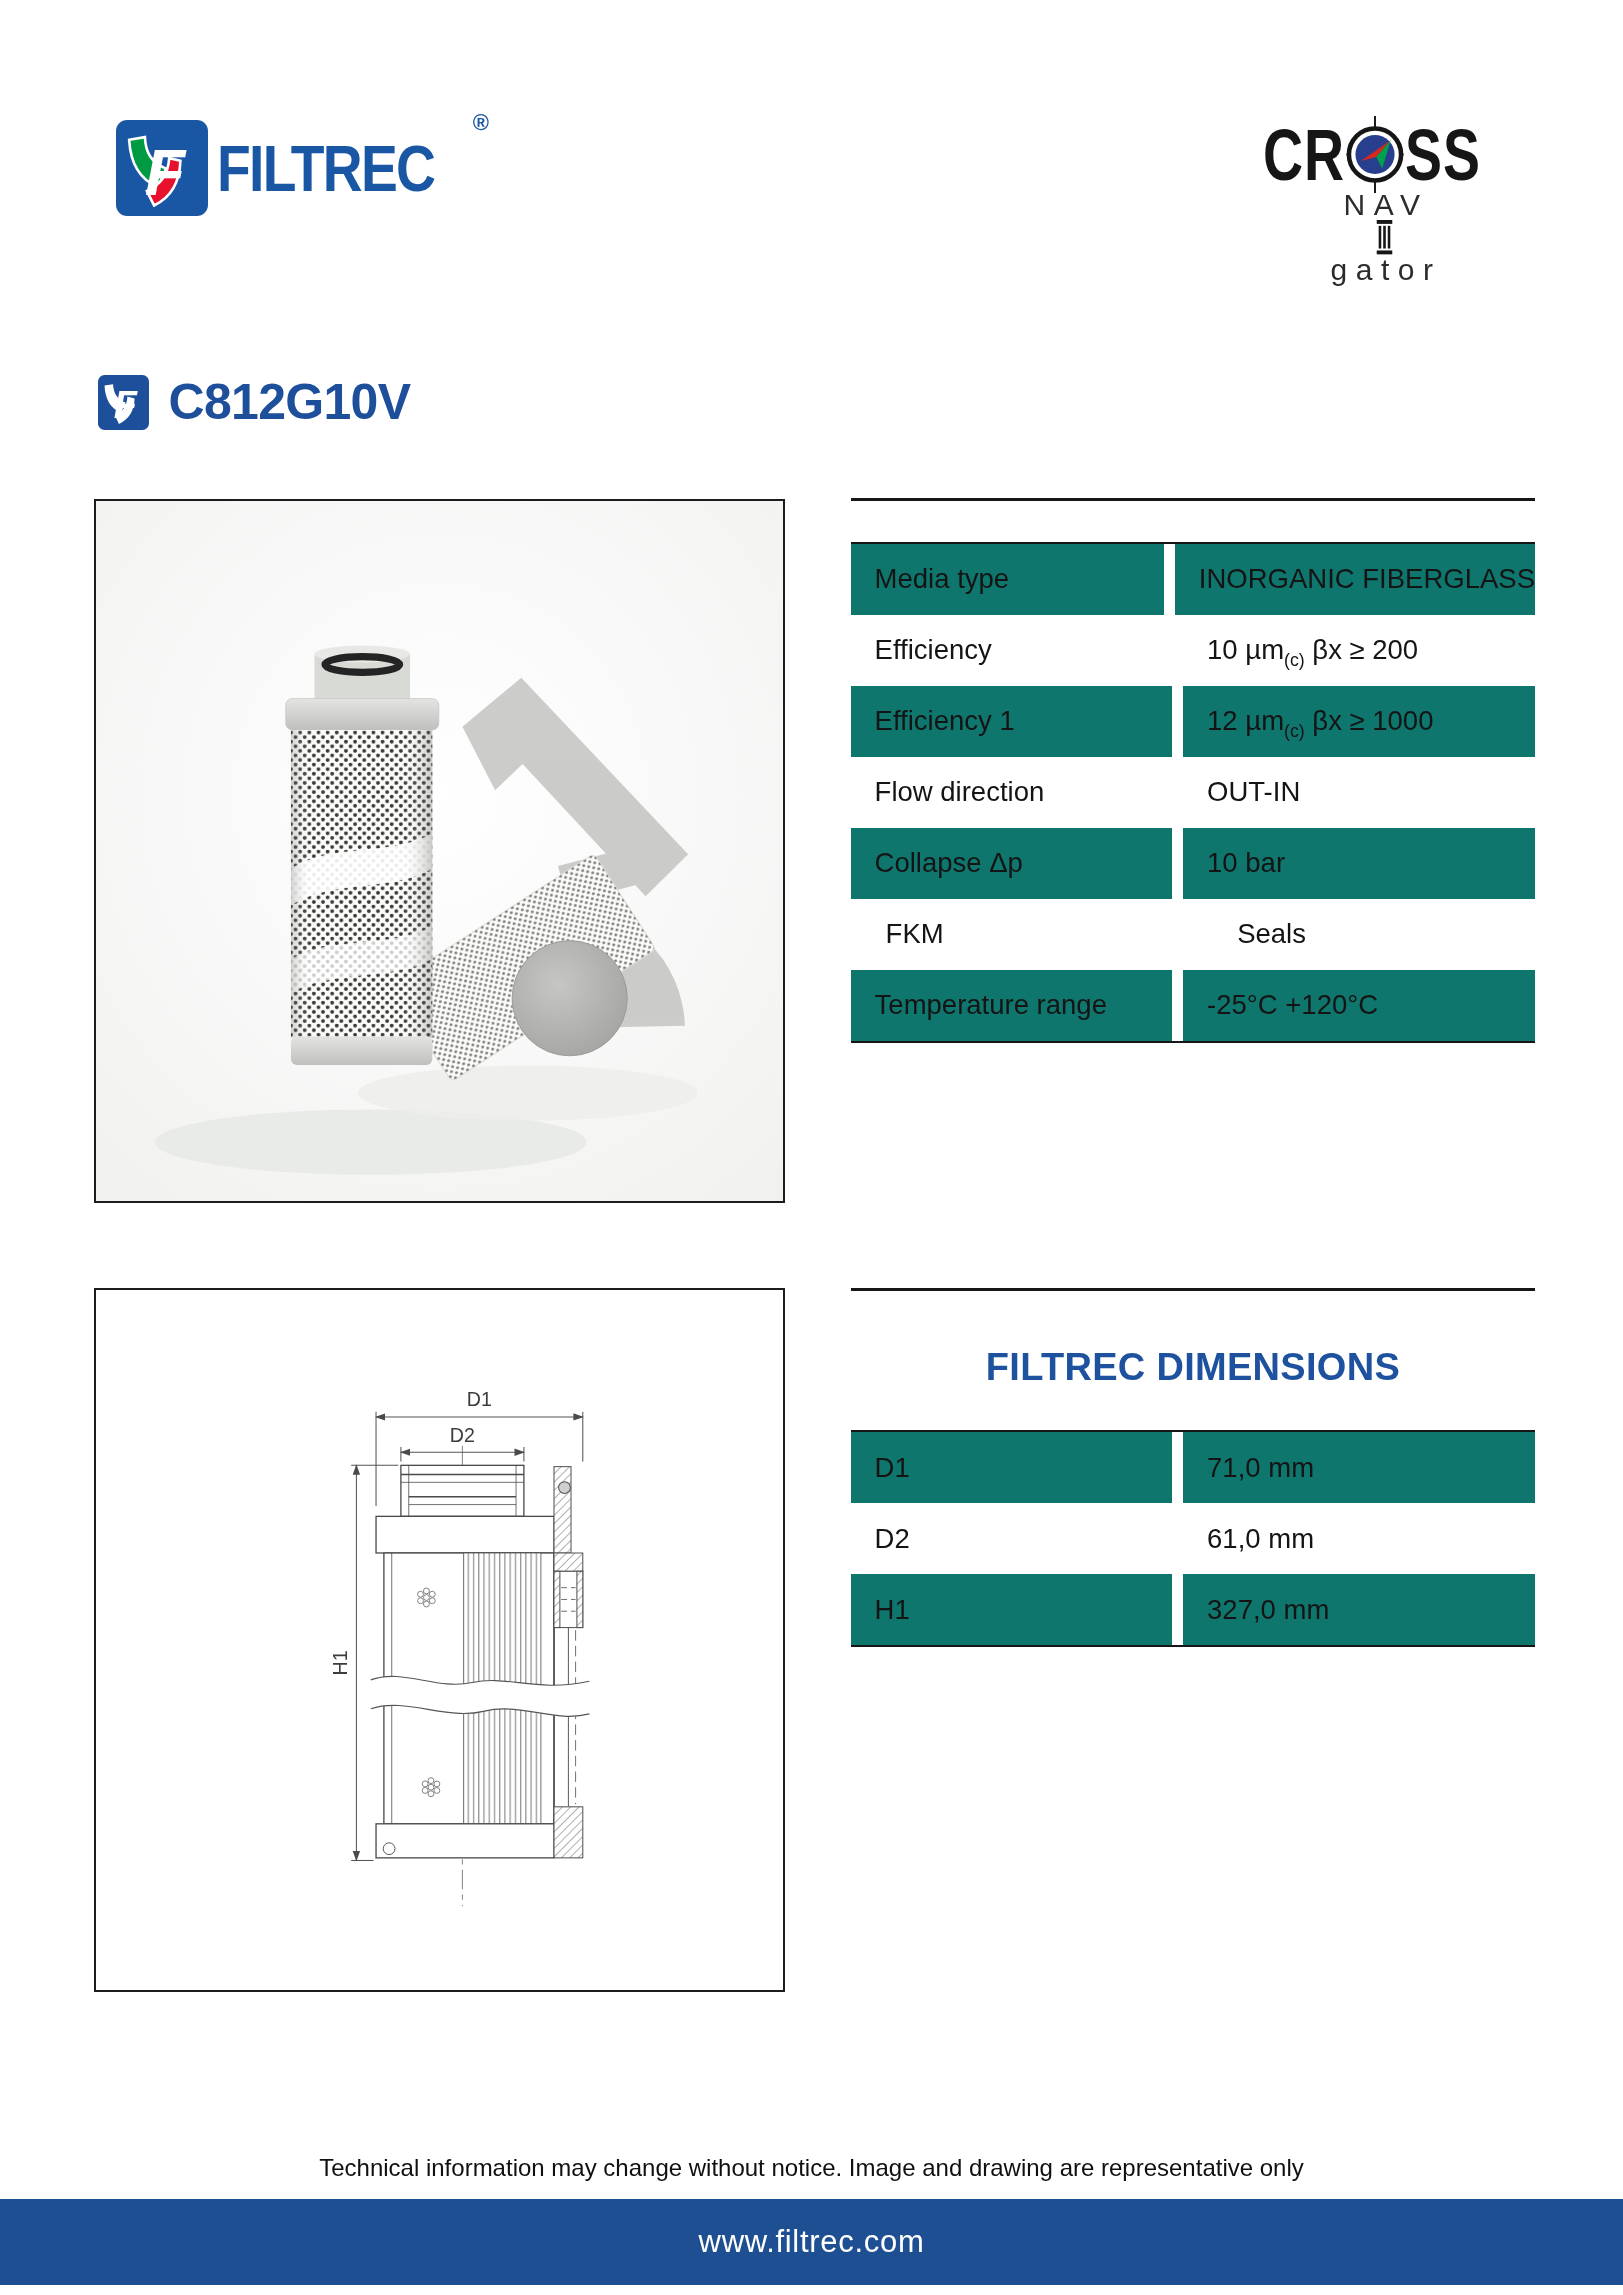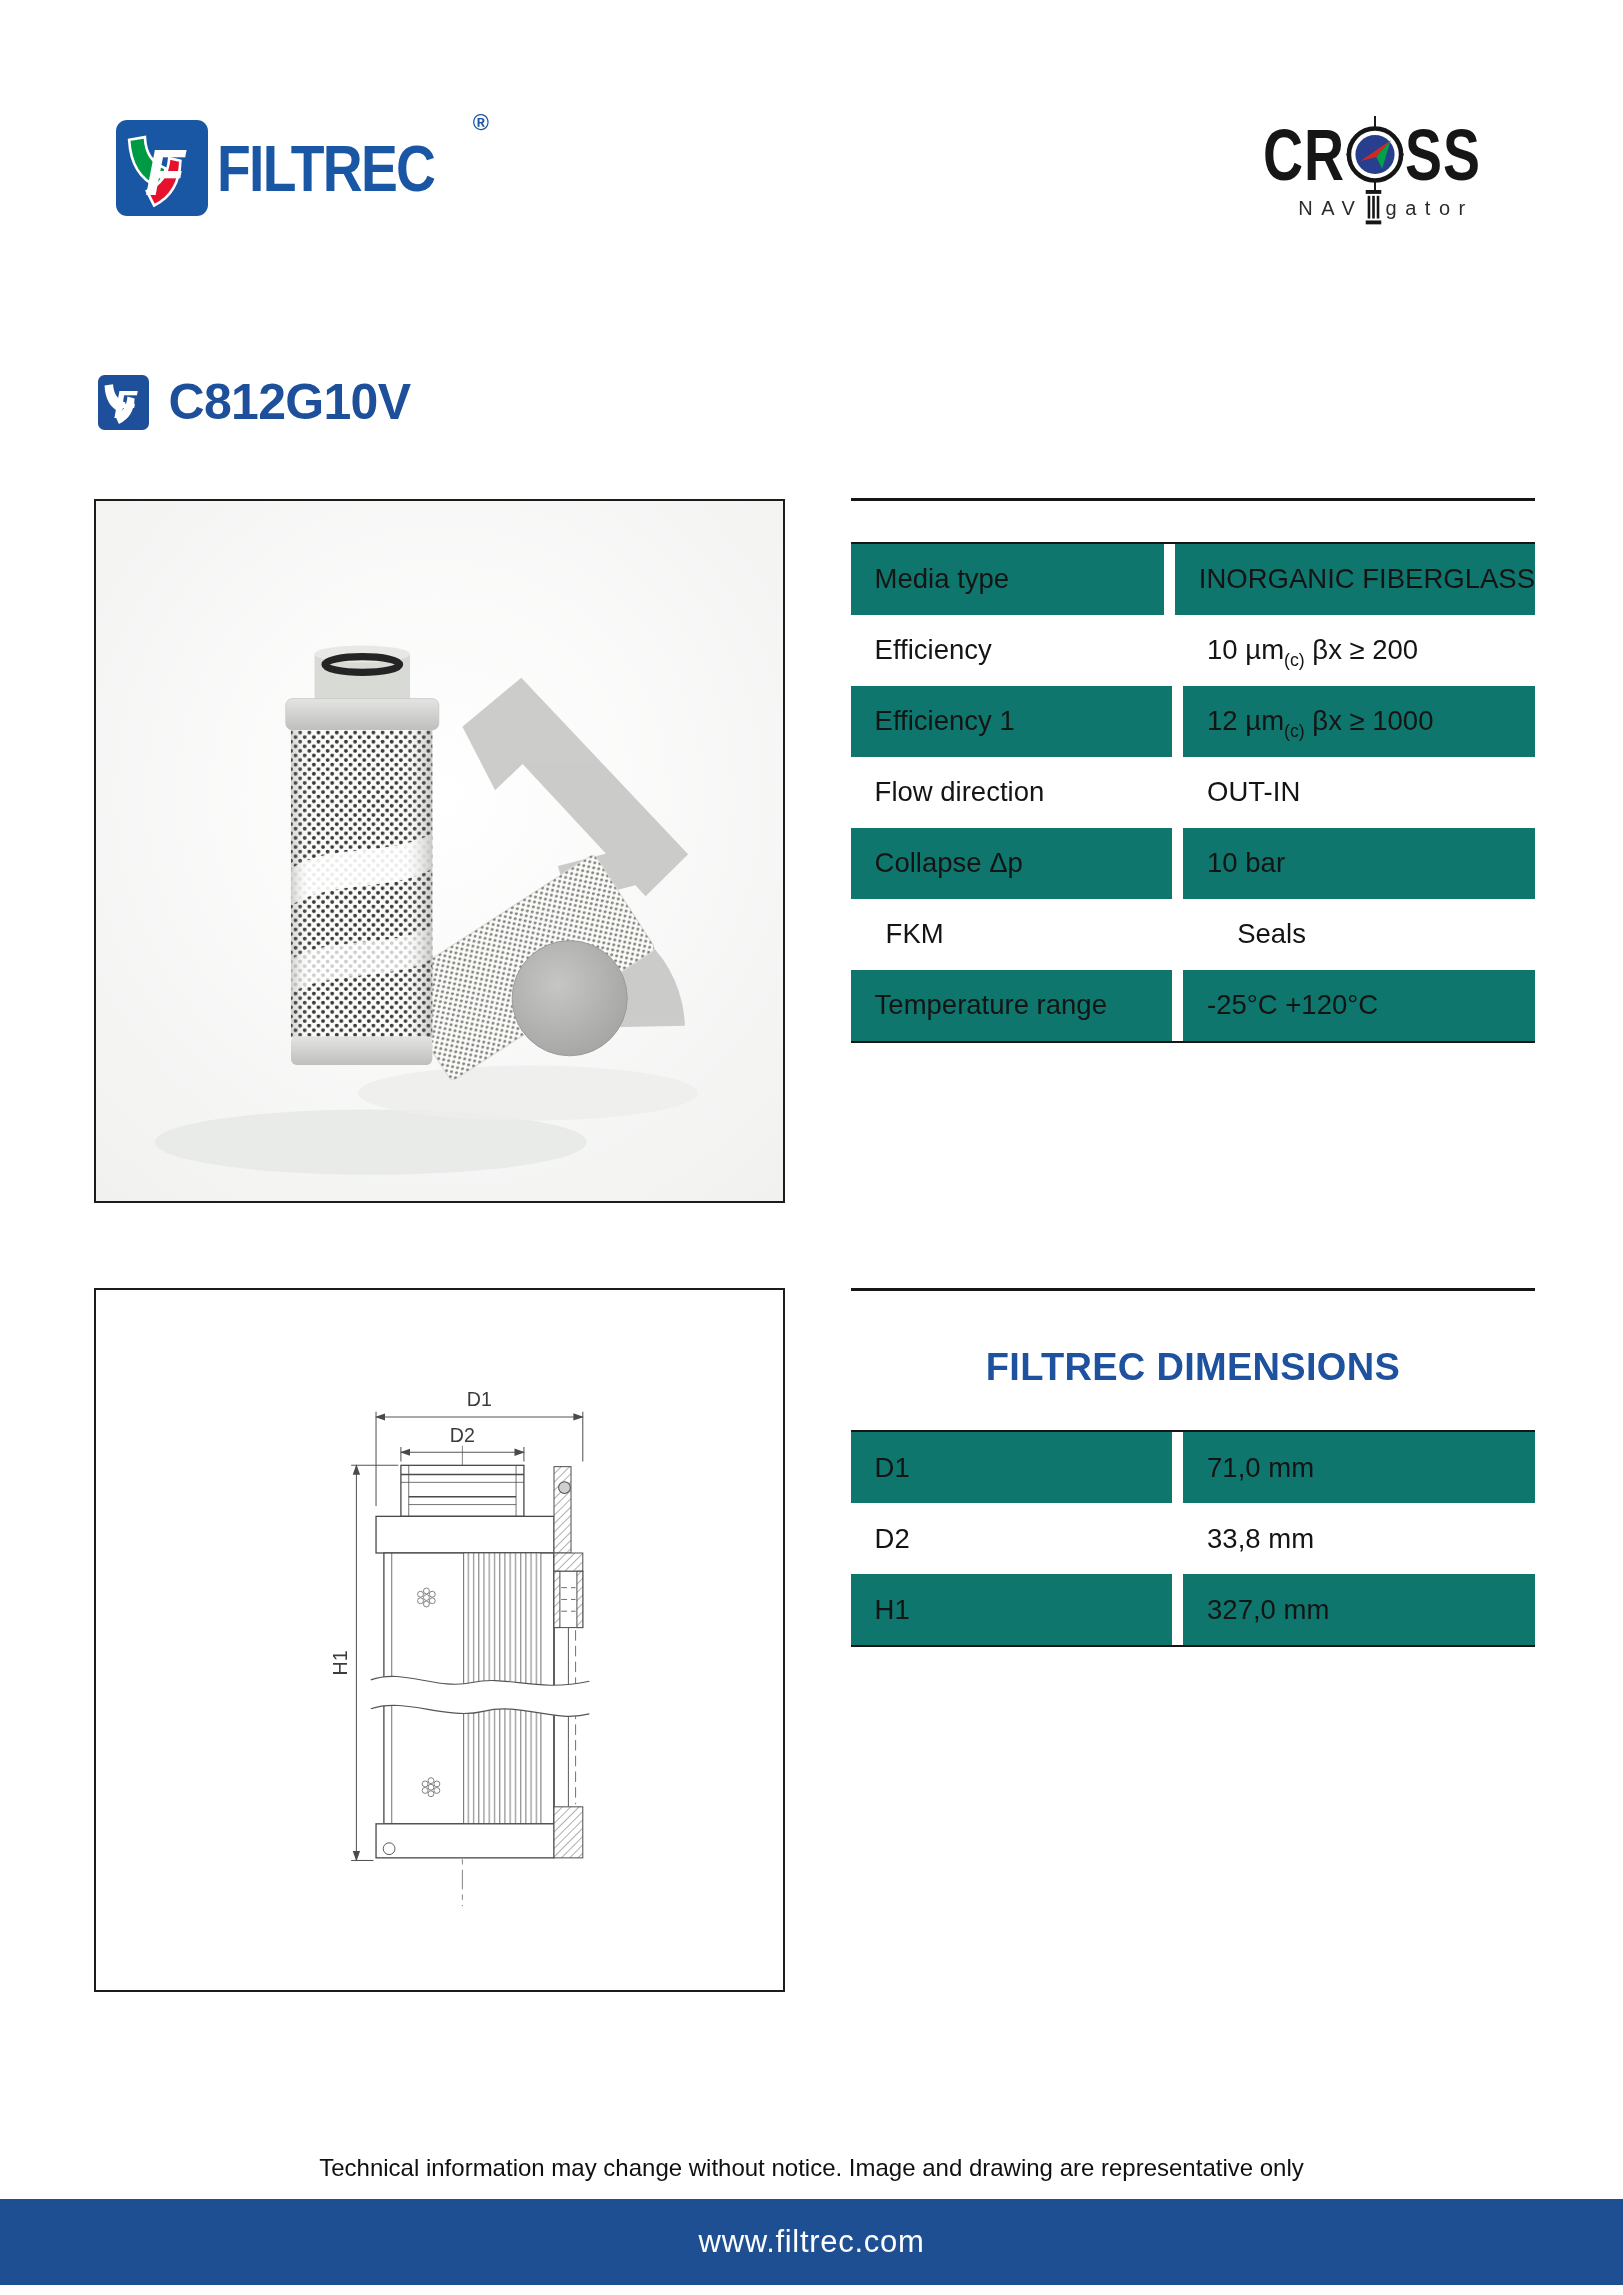--- a/index.html
+++ b/index.html
@@ -13,21 +13,21 @@
     letter-spacing:-2px;transform:scaleX(.85);transform-origin:left center;line-height:1;}
   .filtrec-reg{font-size:22px;font-weight:bold;color:#1956a4;vertical-align:top;
     position:relative;top:-26px;letter-spacing:0;}
   .logo-cross{position:absolute;right:118px;top:116px;display:flex;flex-direction:column;align-items:center;}
   .cross-row{display:flex;align-items:center;line-height:1;}
   .cross-letters{display:inline-block;font-size:73px;font-weight:800;color:#161616;
     letter-spacing:1.3px;transform:scaleX(.76);line-height:1;}
   .cross-letters.left{transform-origin:right center;}
   .cross-letters.right{transform-origin:left center;}
   .nav-row{display:flex;align-items:center;margin-top:-2.6px;padding-left:30px;
-    font-size:20px;color:#2c2c2c;letter-spacing:8.5px;line-height:1;}
+    font-size:30px;color:#2c2c2c;letter-spacing:8.5px;line-height:1;flex-direction:column;}
   
   .product-title{position:absolute;left:98px;top:373px;display:flex;align-items:center;gap:19.6px;}
   .product-code{font-size:50px;font-weight:bold;color:#1e4f9b;letter-spacing:-0.7px;}
   
   .img-box{position:absolute;left:94px;width:691px;height:704px;border:2px solid #1c1c1c;
     box-sizing:border-box;background:#fff;}
   .img-box.photo{top:499px;}
   .img-box.drawing{top:1288px;}
   .img-box svg{display:block;width:100%;height:100%;}
   
@@ -315,21 +315,21 @@
     <div class="rule"></div>
     <div class="section-title">FILTREC DIMENSIONS</div>
     <div class="data-table">
 
       <div class="trow grey">
         <div class="tcell label">D1</div>
         <div class="tcell value">71,0 mm</div>
       </div>
       <div class="trow white">
         <div class="tcell label">D2</div>
-        <div class="tcell value">33,8 mm</div>
+        <div class="tcell value">61,0 mm</div>
       </div>
       <div class="trow grey">
         <div class="tcell label">H1</div>
         <div class="tcell value">327,0 mm</div>
       </div>
 
     </div>
   </div>
 
   <div class="footer-note">Technical information may change without notice. Image and drawing are representative only</div>

